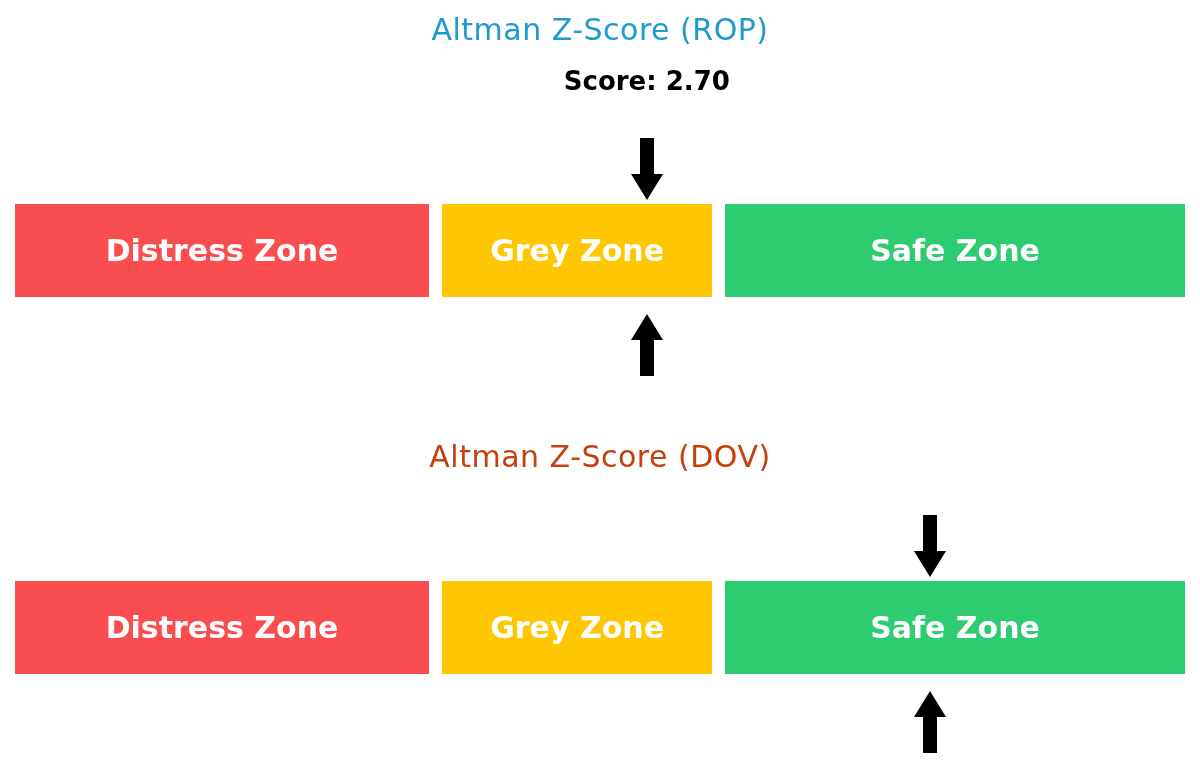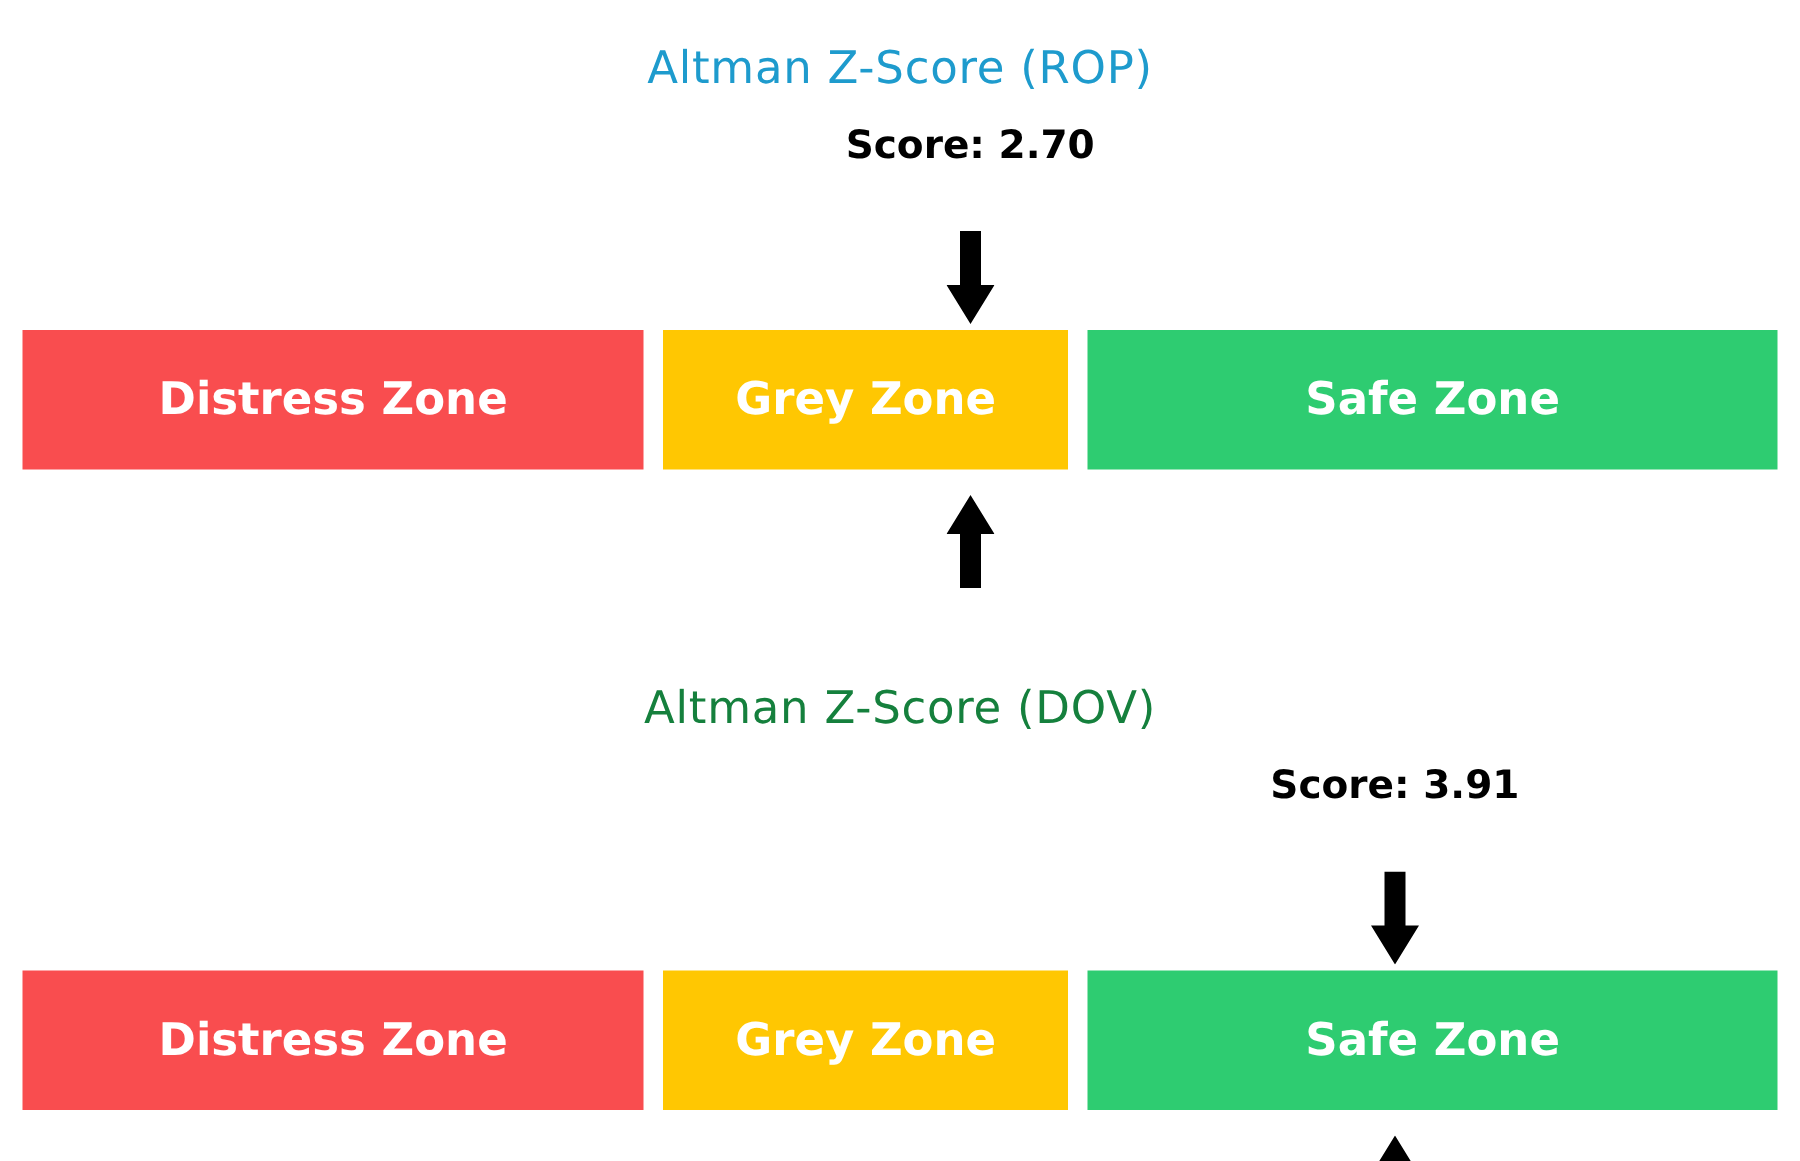--- a/index.html
+++ b/index.html
@@ -7,21 +7,21 @@
     padding: 0;
     width: 1200px;
     height: 774px;
     background: #ffffff;
     overflow: hidden;
     font-family: "DejaVu Sans", "Liberation Sans", sans-serif;
   }
   #figure {
     width: 1200px;
     height: 774px;
-    padding-top: 24px;
+    padding-top: 8px;
     box-sizing: border-box;
   }
   .chart {
     position: relative;
     margin: 0 15px;
   }
   .chart + .chart {
     margin-top: 54px;
   }
   .chart-title {
@@ -119,24 +119,21 @@
     <div class="row arrow-row-up">
       <span class="arrow-wrap marker-x" style="left: 54%;">
         <svg class="arrow-svg" width="32" height="62" viewBox="0 0 32 62">
             <path d="M16 0 L32 26 h-9 v36 H9 V26 H0 Z" fill="#000000"></path>
           </svg>
       </span>
     </div>
   </section>
 
   <section class="chart">
-    <div class="chart-title" style="color: #15803d;">Altman Z-Score (DOV)</div>
-    <div class="row score-row">
-      <div class="score marker-x" style="left: 78.2%;">Score: 3.91</div>
-    </div>
+    <div class="chart-title" style="color: #c2410c;">Altman Z-Score (DOV)</div>
     <div class="row arrow-row-down">
       <span class="arrow-wrap marker-x" style="left: 78.2%;">
         <svg class="arrow-svg" width="32" height="62" viewBox="0 0 32 62">
             <path d="M9 0 h14 v36 h9 L16 62 L0 36 h9 Z" fill="#000000"></path>
           </svg>
       </span>
     </div>
     <div class="bar">
       <div class="zone" style="background: rgb(249, 77, 79); flex: 1.81 1 0%;">
         <span class="zone-label">Distress Zone</span>

